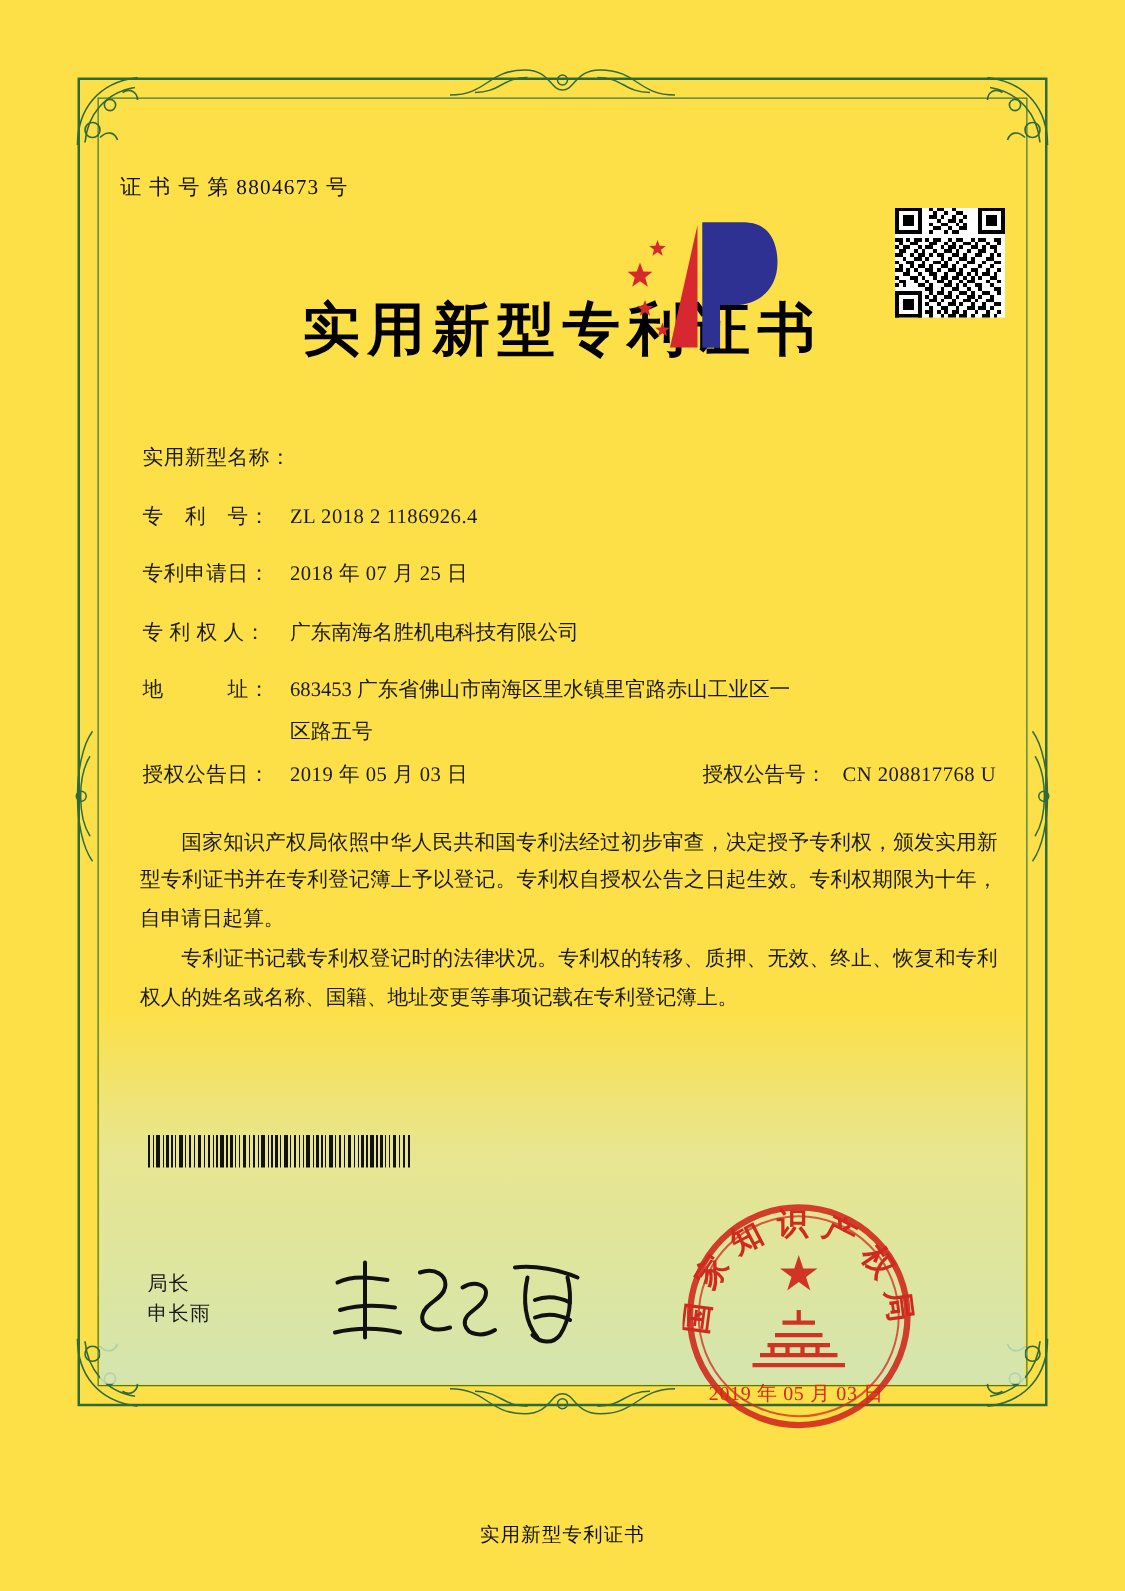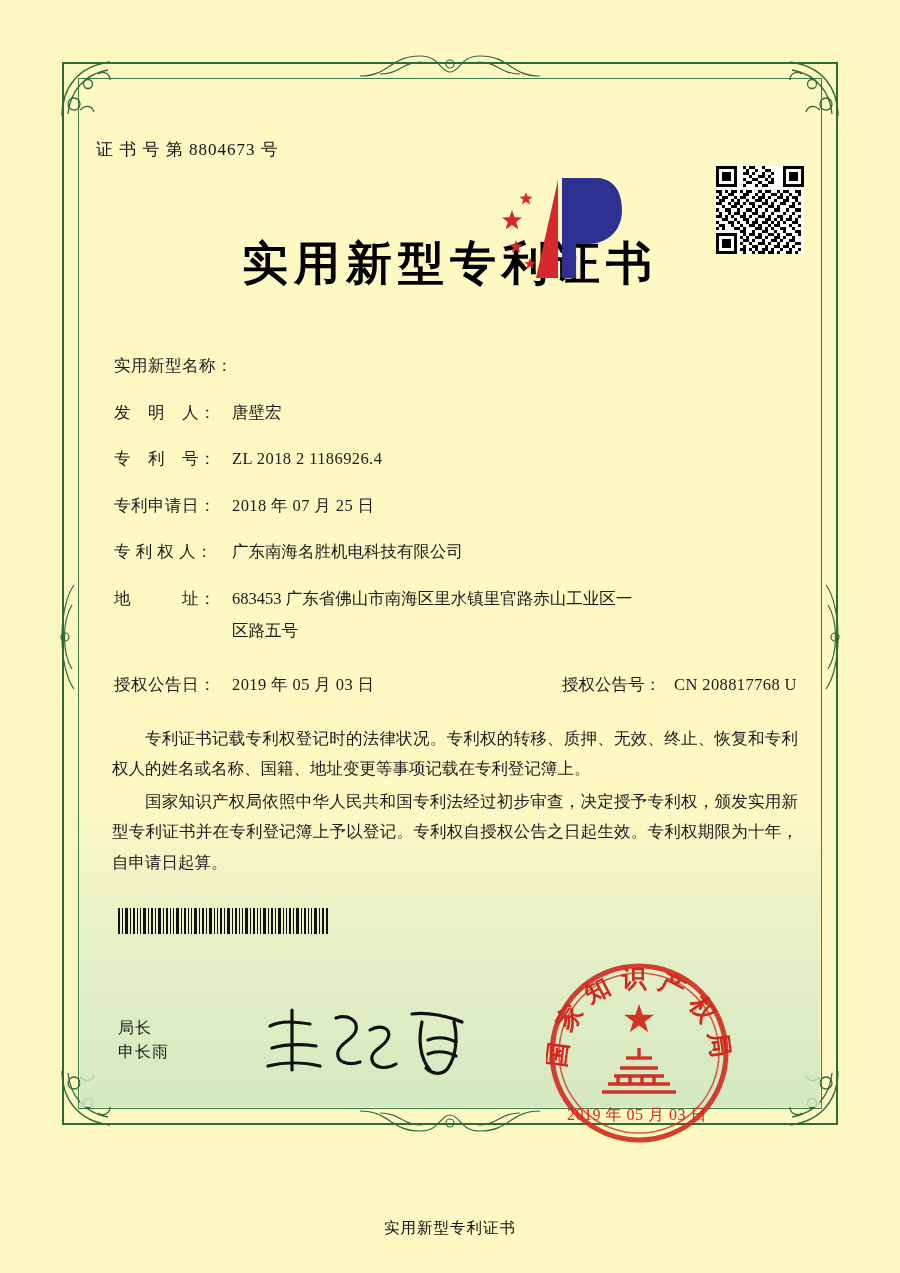--- a/index.html
+++ b/index.html
@@ -12,21 +12,21 @@
     background: #ffffff;
     font-family: "Liberation Serif", "DejaVu Serif", serif;
     color: #1a1a1a;
     overflow: hidden;
   }
 
   .page {
     position: relative;
     width: 900px;
     height: 1273px;
-    background: #fef9c3;
+    background: #fde047;
   }
 
   
   .frame-outer {
     position: absolute;
     left: 62px;
     top: 62px;
     right: 62px;
     bottom: 148px;
     border: 2px solid #2f6b3a;
@@ -158,21 +158,21 @@
     width: 330px;
   }
   .field-row.two .fl2 {
     width: 112px;
     flex: 0 0 112px;
     white-space: nowrap;
   }
   .addr-second {
     padding-left: 118px;
     margin-top: -14px;
-    margin-bottom: 28px;
+    margin-bottom: 10px;
     font-size: 16.5px;
   }
 
   .para {
     margin-top: 26px;
     font-size: 16.5px;
     line-height: 1.85;
     text-indent: 33px;
     padding-left: 16px;
     padding-right: 6px;
@@ -568,24 +568,20 @@
       </svg>
     </div>
 
     <div class="title">实用新型专利证书</div>
 
     <div class="fields">
       <div class="field-row">
         <div class="fl">实用新型名称：</div>
       </div>
       <div class="field-row">
-        <div class="fl">发　明　人：</div>
-        <div class="fv">唐壁宏</div>
-      </div>
-      <div class="field-row">
         <div class="fl">专　利　号：</div>
         <div class="fv latin">ZL 2018 2 1186926.4</div>
       </div>
       <div class="field-row">
         <div class="fl">专利申请日：</div>
         <div class="fv latin">2018 年 07 月 25 日</div>
       </div>
       <div class="field-row">
         <div class="fl">专 利 权 人：</div>
         <div class="fv">广东南海名胜机电科技有限公司</div>
@@ -597,22 +593,22 @@
       <div class="addr-second">区路五号</div>
 
       <div class="field-row two">
         <div class="fl">授权公告日：</div>
         <div class="fv latin">2019 年 05 月 03 日</div>
         <div class="fl2">授权公告号：</div>
         <div class="fv latin">CN 208817768 U</div>
       </div>
     </div>
 
+    <div class="para">国家知识产权局依照中华人民共和国专利法经过初步审查，决定授予专利权，颁发实用新型专利证书并在专利登记簿上予以登记。专利权自授权公告之日起生效。专利权期限为十年，自申请日起算。</div>
     <div class="para">专利证书记载专利权登记时的法律状况。专利权的转移、质押、无效、终止、恢复和专利权人的姓名或名称、国籍、地址变更等事项记载在专利登记簿上。</div>
-    <div class="para">国家知识产权局依照中华人民共和国专利法经过初步审查，决定授予专利权，颁发实用新型专利证书并在专利登记簿上予以登记。专利权自授权公告之日起生效。专利权期限为十年，自申请日起算。</div>
 
   </div>
 
   <div class="barcode">
     <svg viewBox="0 0 212 26" width="212" height="26" shape-rendering="crispEdges">
       <g fill="#111">
         <rect x="0" y="0" width="2" height="26"></rect>
           <rect x="4" y="0" width="1" height="26"></rect>
         <rect x="7" y="0" width="3" height="26"></rect>
           <rect x="12" y="0" width="1" height="26"></rect>

